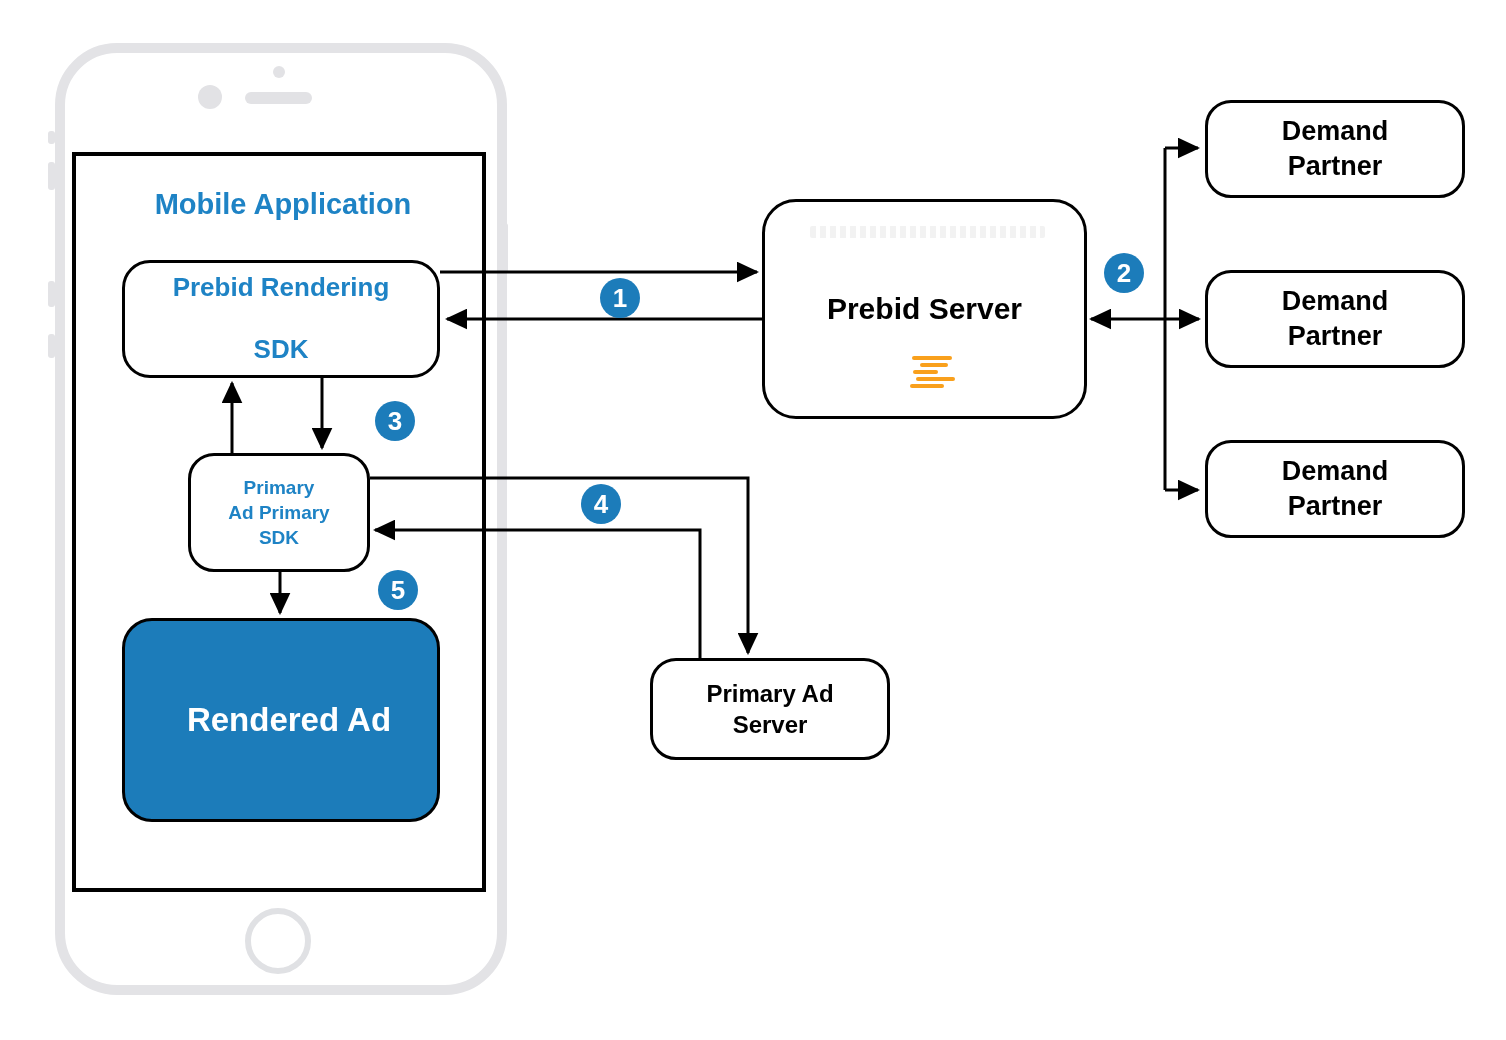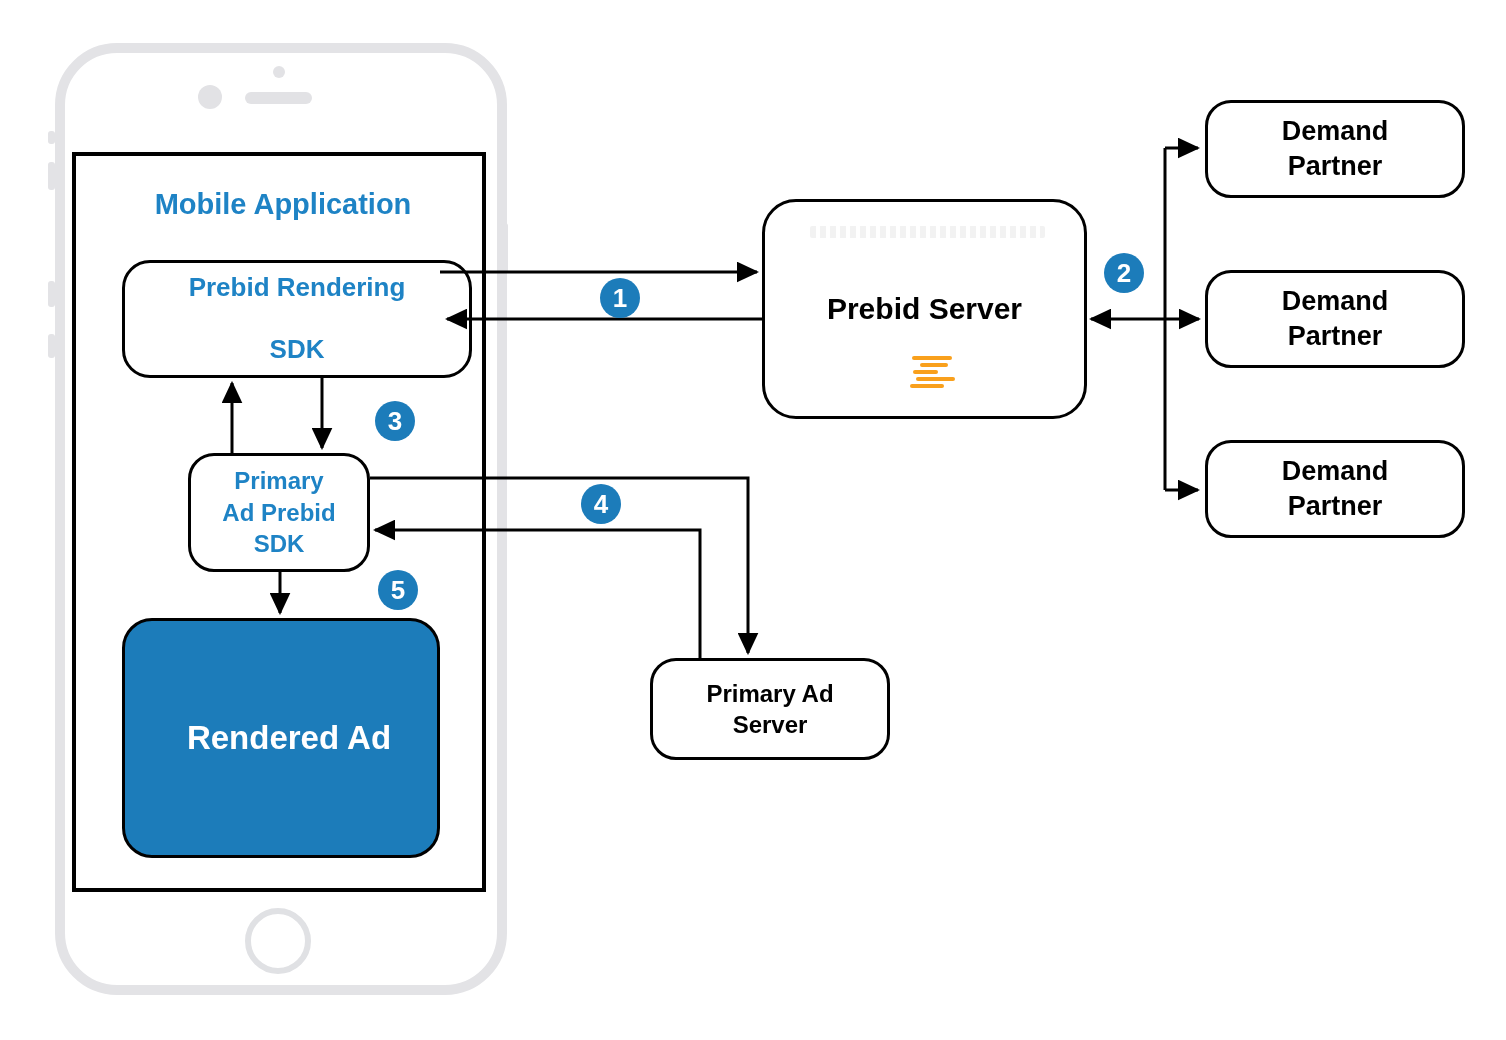--- a/index.html
+++ b/index.html
@@ -34,25 +34,25 @@
     position:absolute;left:76px;top:188px;width:414px;
     text-align:center;font-weight:bold;font-size:29px;color:#1e83c5;
   }
   
   .node{
     position:absolute;border:3px solid #000000;background:#ffffff;
     display:flex;flex-direction:column;justify-content:center;
     text-align:center;font-weight:bold;box-sizing:border-box;
   }
   .node span{display:block;}
-  .n-prsdk{left:122px;top:260px;width:350px;height:118px;border-radius:28px;
+  .n-prsdk{left:122px;top:260px;width:318px;height:118px;border-radius:28px;
            color:#1e83c5;font-size:26px;line-height:1.3;gap:28px;}
   .n-passdk{left:188px;top:453px;width:182px;height:119px;border-radius:26px;
-           color:#1e83c5;font-size:24px;line-height:1.33;}
-  .n-rendered{left:122px;top:618px;width:318px;height:240px;border-radius:30px;
+           color:#1e83c5;font-size:19px;line-height:1.33;}
+  .n-rendered{left:122px;top:618px;width:318px;height:204px;border-radius:30px;
            background:#1c7cba;color:#ffffff;font-size:33px;padding-left:16px;}
   .n-pbserver{left:762px;top:199px;width:325px;height:220px;border-radius:34px;
            color:#000000;font-size:30px;}
   .n-pas{left:650px;top:658px;width:240px;height:102px;border-radius:26px;
            color:#000000;font-size:24px;line-height:1.3;}
   .n-dp{left:1205px;width:260px;height:98px;border-radius:26px;
            color:#000000;font-size:27px;line-height:1.3;}
   .dp1{top:100px;} .dp2{top:270px;} .dp3{top:440px;}
   
   .pbs-watermark{
@@ -98,21 +98,21 @@
   <div class="app-screen"></div>
   <div class="app-title">Mobile Application</div>
 
   <div class="node n-prsdk">
     <span>Prebid Rendering</span>
     <span>SDK</span>
   </div>
 
   <div class="node n-passdk">
     <span>Primary</span>
-    <span>Ad Prebid</span>
+    <span>Ad Primary</span>
     <span>SDK</span>
   </div>
 
   <div class="node n-rendered">
     <span>Rendered Ad</span>
   </div>
 
   <div class="node n-pbserver">
     <div class="pbs-watermark"></div>
     <span>Prebid Server</span>

